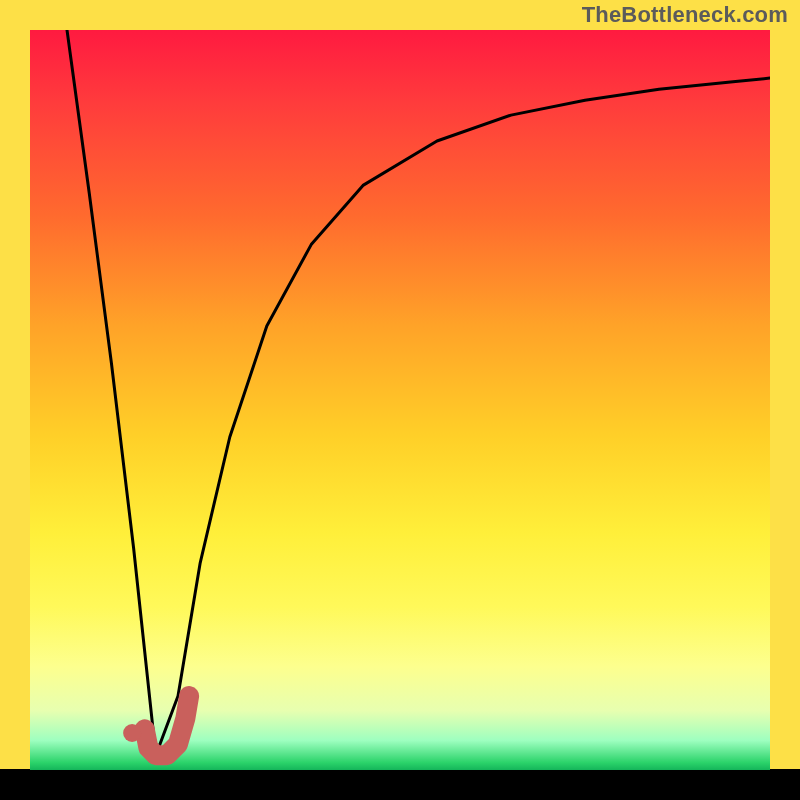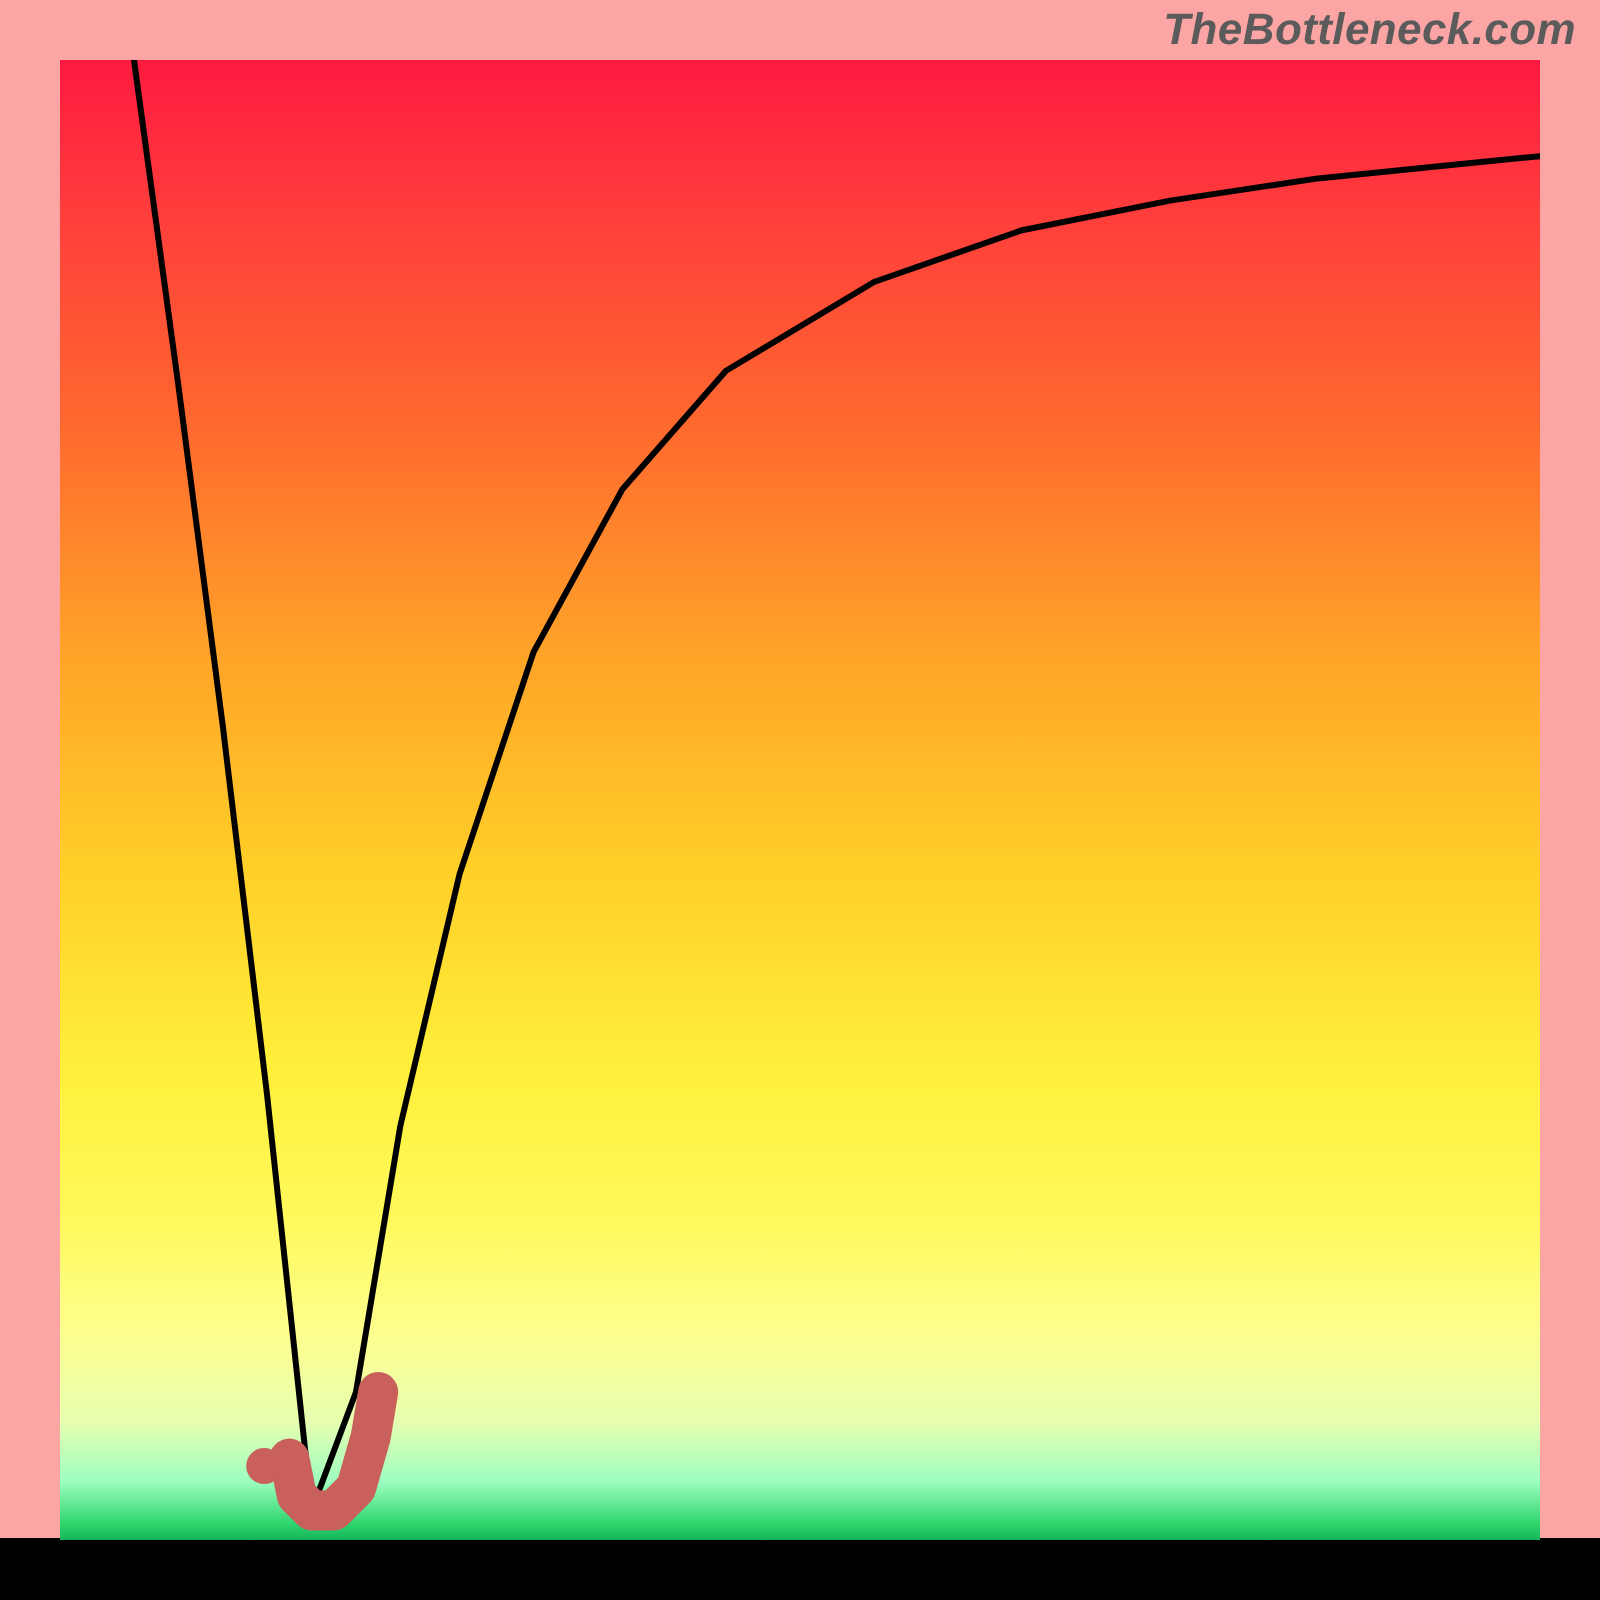--- a/index.html
+++ b/index.html
@@ -9,22 +9,21 @@
     height: 800px;
     background: #000;
     overflow: hidden;
   }
   .frame {
     position: absolute;
     top: 0;
     left: 0;
     width: 800px;
     height: 769px;
-    background: #fca5a5;
-    font-style: italic;
+    background: #fde047;
   }
   .plot {
     position: absolute;
     top: 30px;
     left: 30px;
     width: 740px;
     height: 740px;
     overflow: hidden;
   }
   .gradient {

